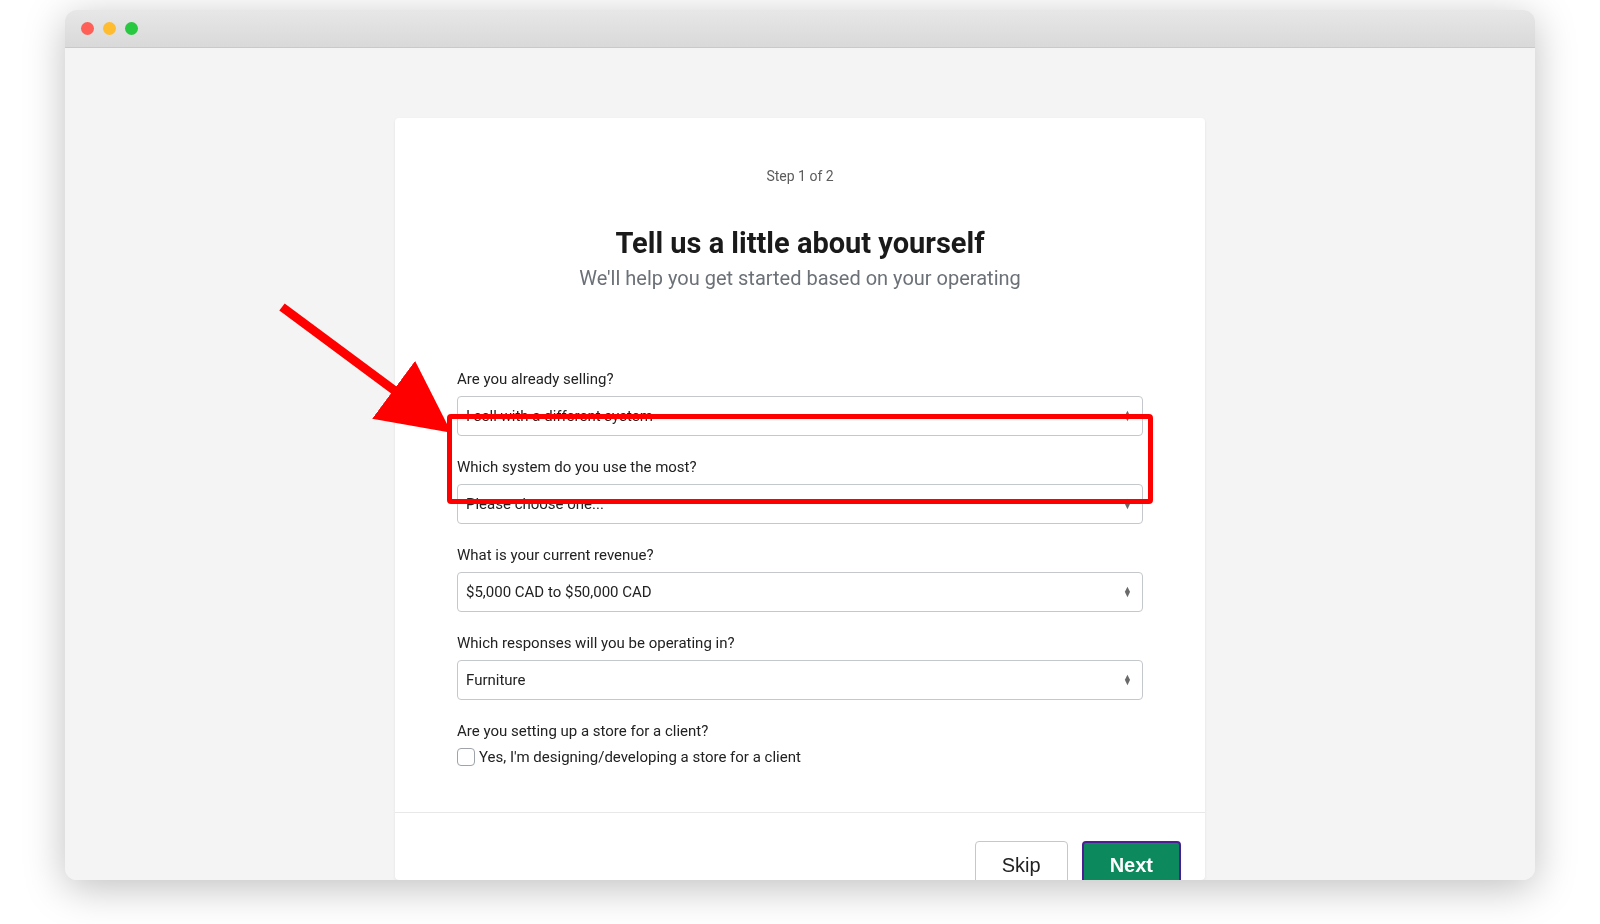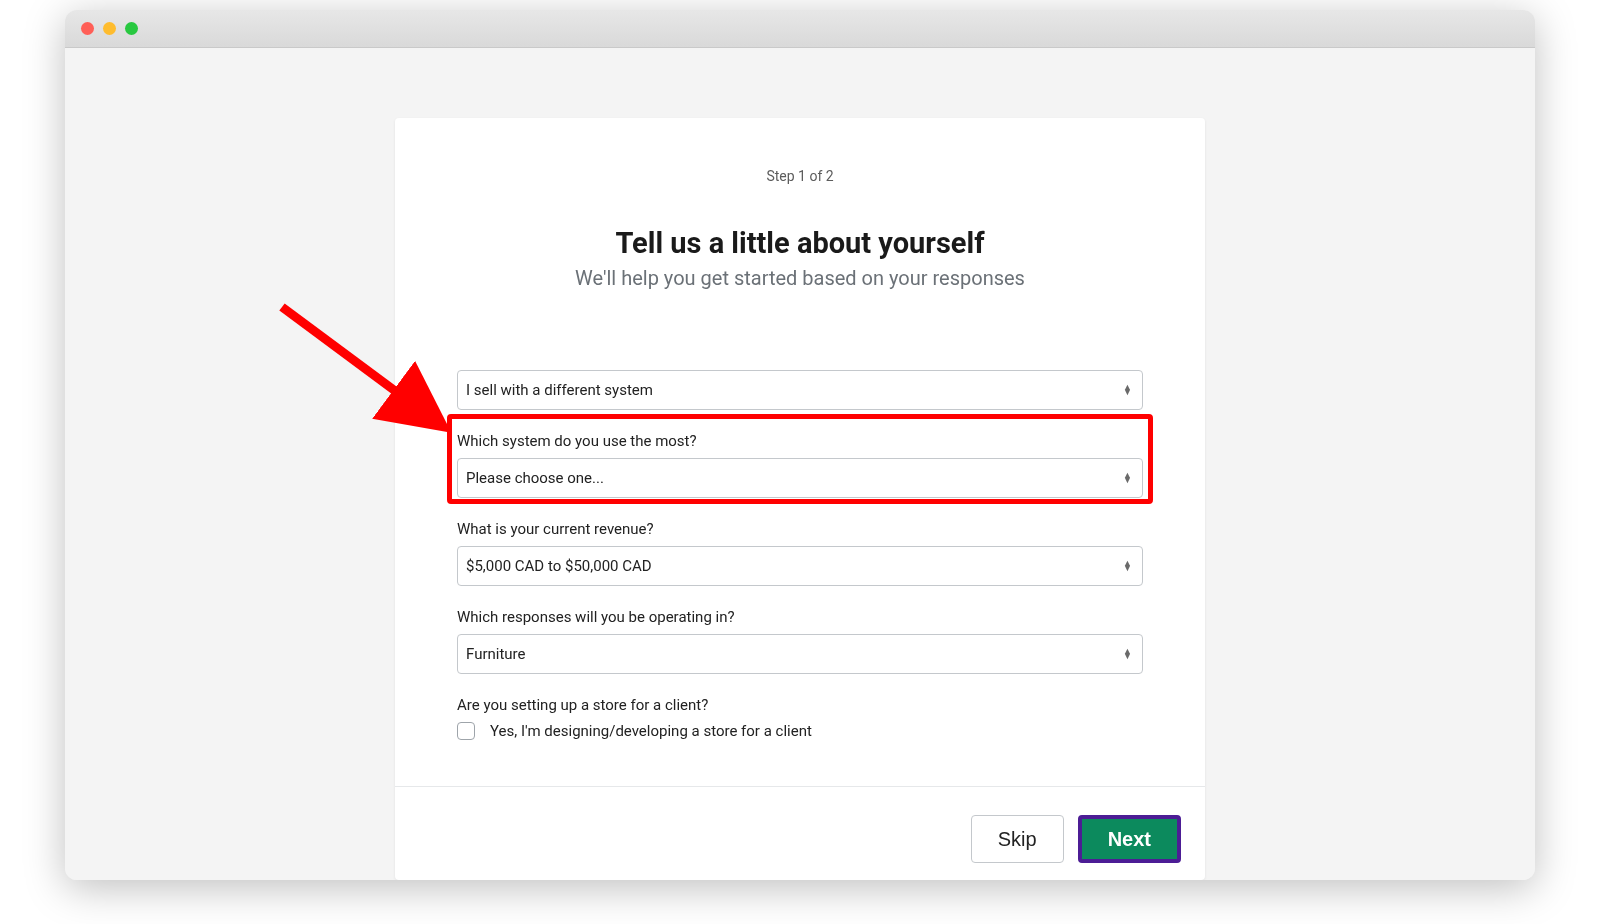--- a/index.html
+++ b/index.html
@@ -107,21 +107,21 @@
       display: flex;
       flex-direction: column;
       line-height: 5px;
       font-size: 9px;
       color: #6a6a6a;
     }
 
     .checkbox-row {
       display: flex;
       align-items: center;
-      gap: 15px;
+      gap: 4px;
       margin-top: 8px;
     }
     .checkbox {
       width: 18px;
       height: 18px;
       border: 1.5px solid #9ea4aa;
       border-radius: 4px;
       background: #fff;
     }
     .checkbox-label {
@@ -159,47 +159,48 @@
       align-items: center;
       justify-content: center;
     }
     .btn-skip {
       background: #fff;
       border: 1px solid #c4c8cc;
       color: #222;
     }
     .btn-next {
       background: #0c8a5d;
-      border: 4px solid #4c1d95;
+      border: 2px solid #4c1d95;
       color: #fff;
       font-weight: 600;
     }
   </style>
 </head>
 <body>
 
 <div class="app-frame">
   <div class="titlebar">
     <div class="tl-dot tl-red"></div>
     <div class="tl-dot tl-yellow"></div>
     <div class="tl-dot tl-green"></div>
   </div>
 
   <div class="viewport">
     <div class="card">
 
       <div class="card-header">
         <div class="step-label">Step 1 of 2</div>
         <div class="title">Tell us a little about yourself</div>
-        <div class="subtitle">We'll help you get started based on your responses</div>
+        <div class="subtitle">We'll help you get started based on your operating</div>
       </div>
 
       <div class="form">
 
         <div class="form-row">
+          <label class="form-label">Are you already selling?</label>
           <div class="select">
             <span>I sell with a different system</span>
             <span class="stepper">
                 <span>▲</span>
                 <span>▼</span>
               </span>
           </div>
         </div>
 
         <div class="form-row" id="q2-row">

